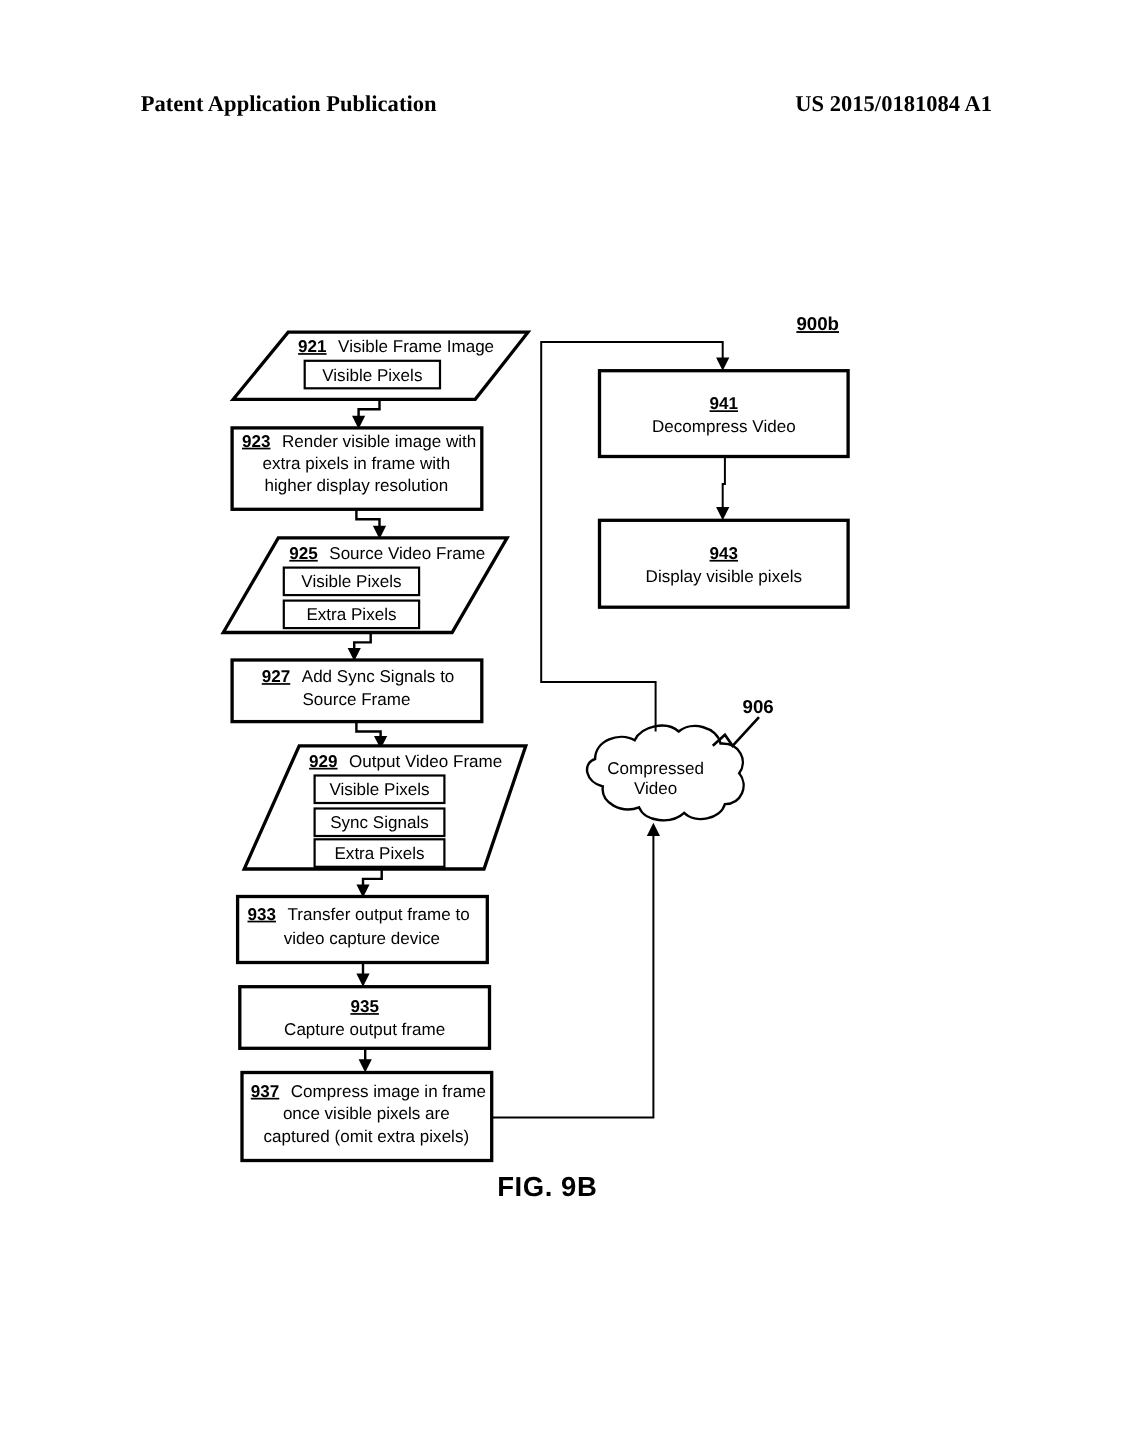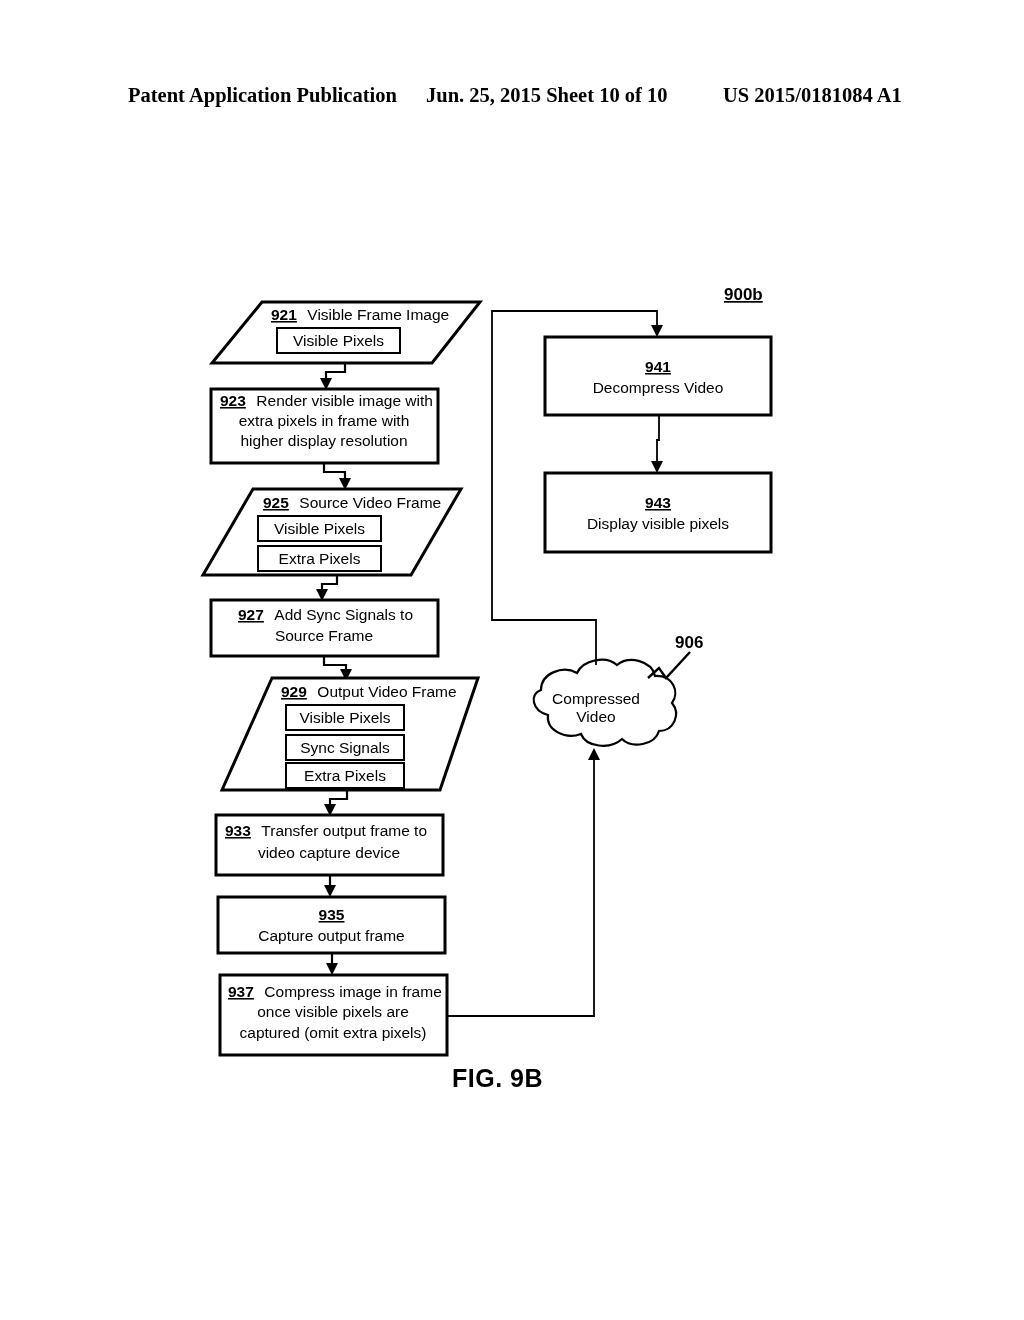--- a/index.html
+++ b/index.html
@@ -103,21 +103,20 @@
     stroke-width: 2.4;
   }
 </style>
 </head>
 <body>
 
 <div id="page">
 
   <div id="pub-header">
     <span class="h-left">Patent Application Publication</span>
-    <span class="h-mid">Jun. 25, 2015  Sheet 10 of 10</span>
     <span class="h-right">US 2015/0181084 A1</span>
   </div>
 
   <svg id="diagram" viewBox="0 0 1024 1320">
 
     <text class="tag-num-ul" x="724" y="300">900b</text>
 
     <g>
       <polygon class="shape" points="262,302 480,302 432,363 212,363"></polygon>
       <text x="271" y="320">

